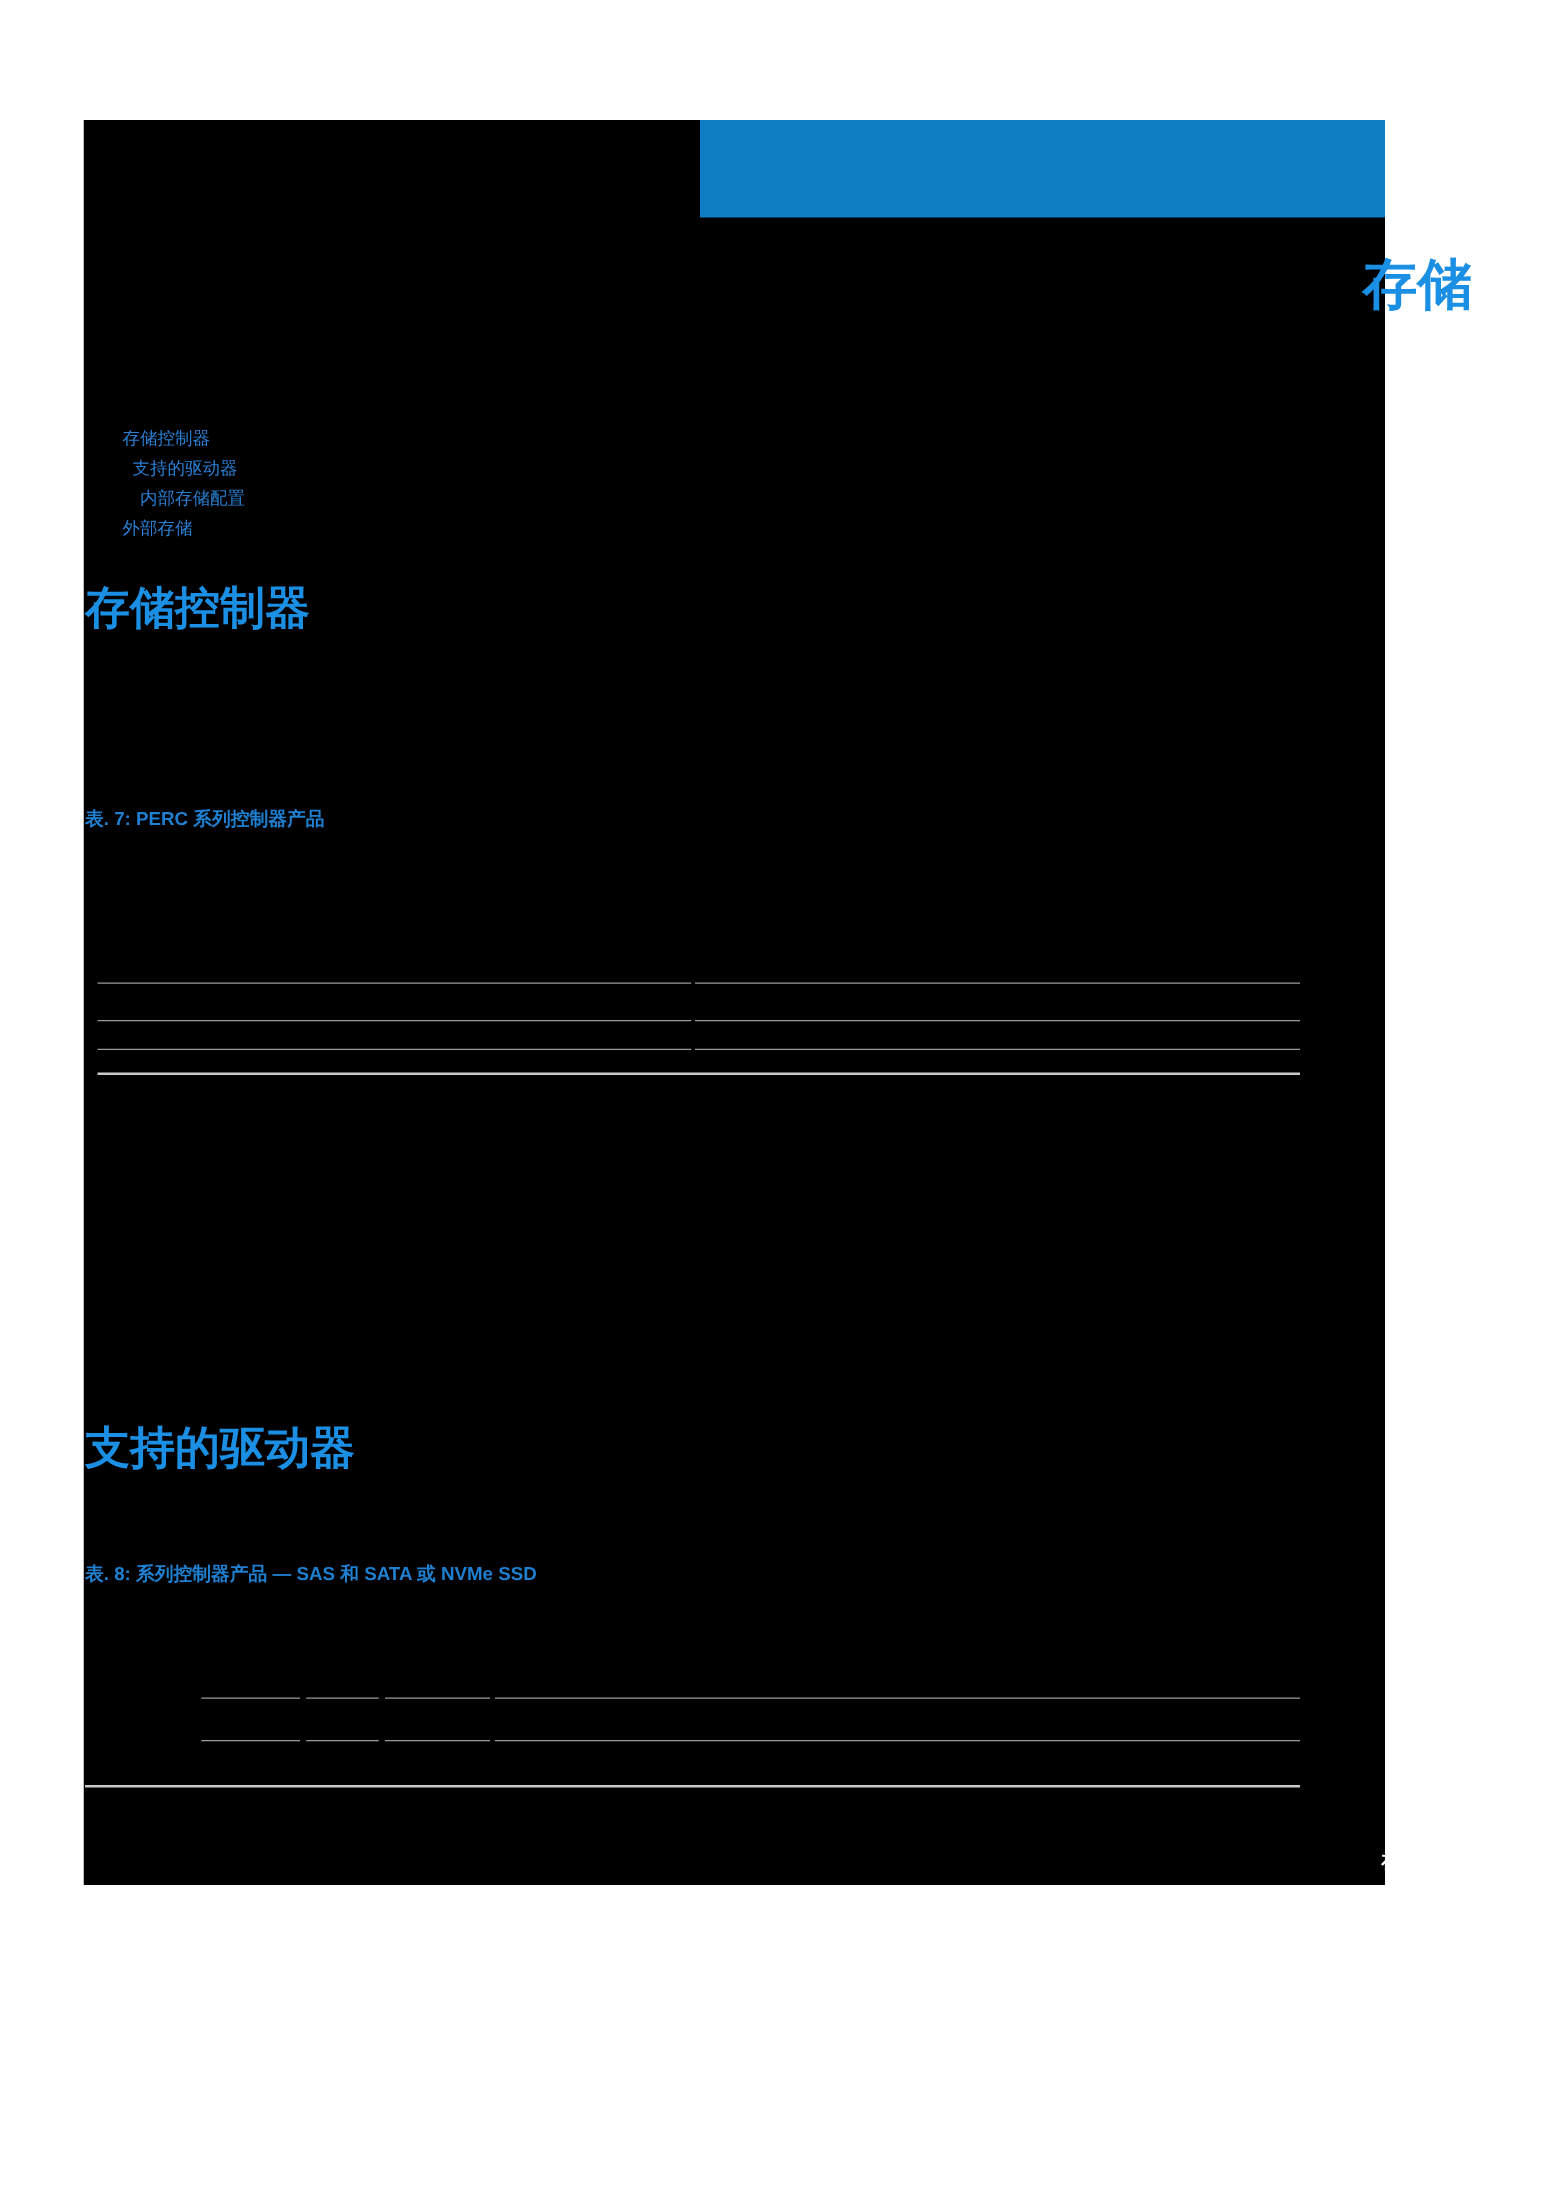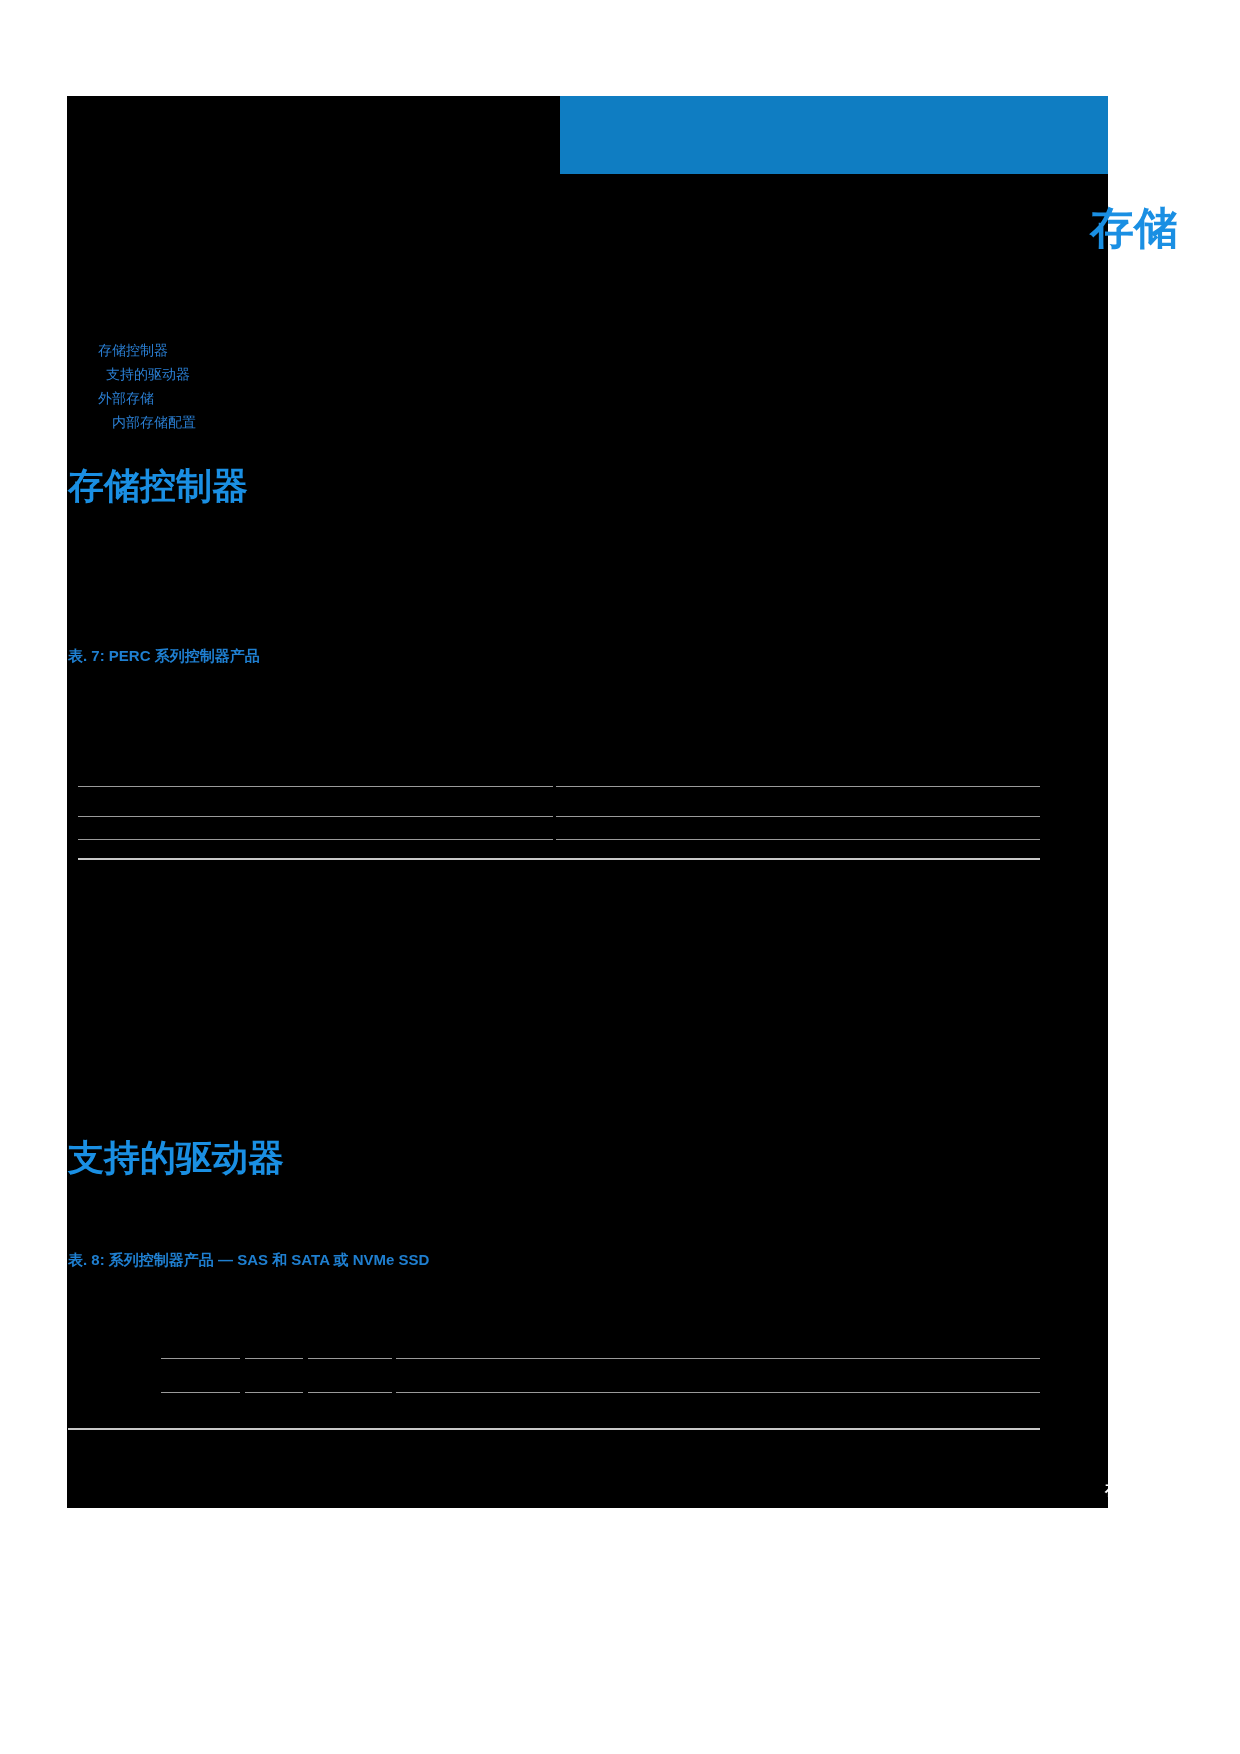--- a/index.html
+++ b/index.html
@@ -133,22 +133,22 @@
 <div class="page"></div>
 
 <div class="chapter-banner"></div>
 <div class="chapter-number">6</div>
 
 <div class="chapter-title">存储</div>
 
 <div class="toc">
   <a class="toc-item i1" href="#">存储控制器</a>
   <a class="toc-item i2" href="#">支持的驱动器</a>
+  <a class="toc-item i3" href="#">内部存储配置</a>
   <a class="toc-item i4" href="#">外部存储</a>
-  <a class="toc-item i3" href="#">内部存储配置</a>
 </div>
 
 <h1 class="h1 s1">存储控制器</h1>
 
 <div class="caption c1">表. 7: PERC 系列控制器产品</div>
 
 <div class="rule" style="left:78px; top:786px; width:475px;"></div>
 <div class="rule" style="left:556px; top:786px; width:484px;"></div>
 <div class="rule" style="left:78px; top:816px; width:475px;"></div>
 <div class="rule" style="left:556px; top:816px; width:484px;"></div>

